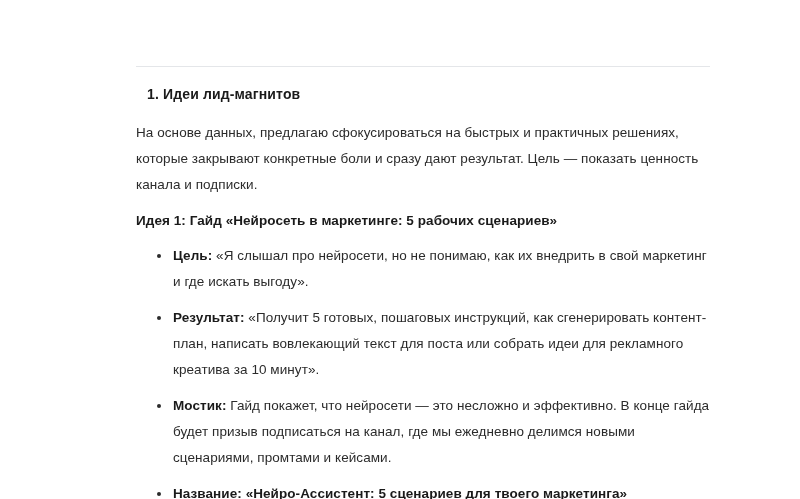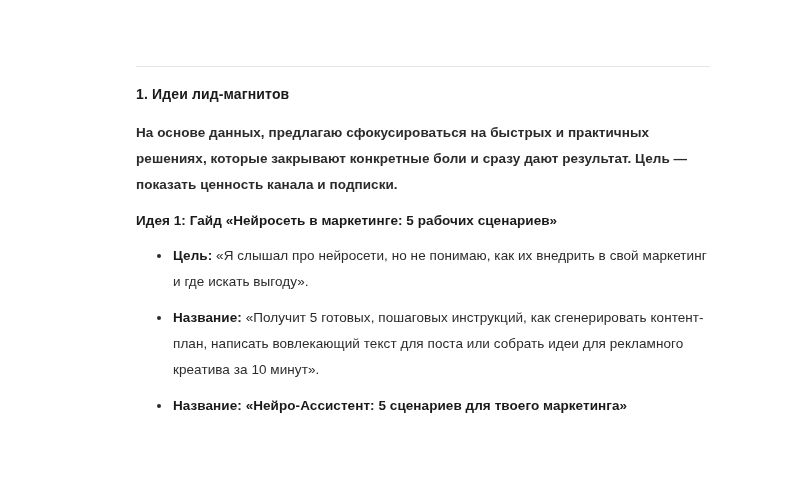--- a/index.html
+++ b/index.html
@@ -74,31 +74,30 @@
     left: 136px;
     top: 84px;
     width: 578px;
   }
 
   .section-heading {
     font-size: 14px;
     font-weight: bold;
     color: #1a1a1a;
     line-height: 20px;
-    margin: 0 0 16px 0;
+    margin: 0 0 16px 11px;
     letter-spacing: 0.01em;
   }
 
   .paragraph {
     font-size: 13.5px;
     line-height: 26px;
     color: #2b2b2b;
     margin: 0 0 8px 0;
     letter-spacing: 0.005em;
-    font-weight: bold;
   }
 
   .sub-heading {
     font-size: 13.5px;
     font-weight: bold;
     color: #1a1a1a;
     line-height: 22px;
     margin: 12px 0 11px 0;
     letter-spacing: 0.005em;
   }
@@ -154,21 +153,24 @@
 
     <p class="paragraph">На основе данных, предлагаю сфокусироваться на быстрых и практичных решениях, которые закрывают конкретные боли и сразу дают результат. Цель — показать ценность канала и подписки.</p>
 
     <h3 class="sub-heading">Идея 1: Гайд «Нейросеть в маркетинге: 5 рабочих сценариев»</h3>
 
     <ul class="bullet-list">
       <li class="bullet-item">
         <span class="lead">Цель:</span><span> «Я слышал про нейросети, но не понимаю, как их внедрить в свой маркетинг и где искать выгоду».</span>
       </li>
       <li class="bullet-item">
-        <span class="lead">Название:</span><span> «Получит 5 готовых, пошаговых инструкций, как сгенерировать контент-план, написать вовлекающий текст для поста или собрать идеи для рекламного креатива за 10 минут».</span>
+        <span class="lead">Результат:</span><span> «Получит 5 готовых, пошаговых инструкций, как сгенерировать контент-план, написать вовлекающий текст для поста или собрать идеи для рекламного креатива за 10 минут».</span>
+      </li>
+      <li class="bullet-item">
+        <span class="lead">Мостик:</span><span> Гайд покажет, что нейросети — это несложно и эффективно. В конце гайда будет призыв подписаться на канал, где мы ежедневно делимся новыми сценариями, промтами и кейсами.</span>
       </li>
       <li class="bullet-item all-bold">
         <span class="lead">Название: «Нейро-Ассистент: 5 сценариев для твоего маркетинга»</span><span></span>
       </li>
 
     </ul>
 
   </div>
 
 </div>

